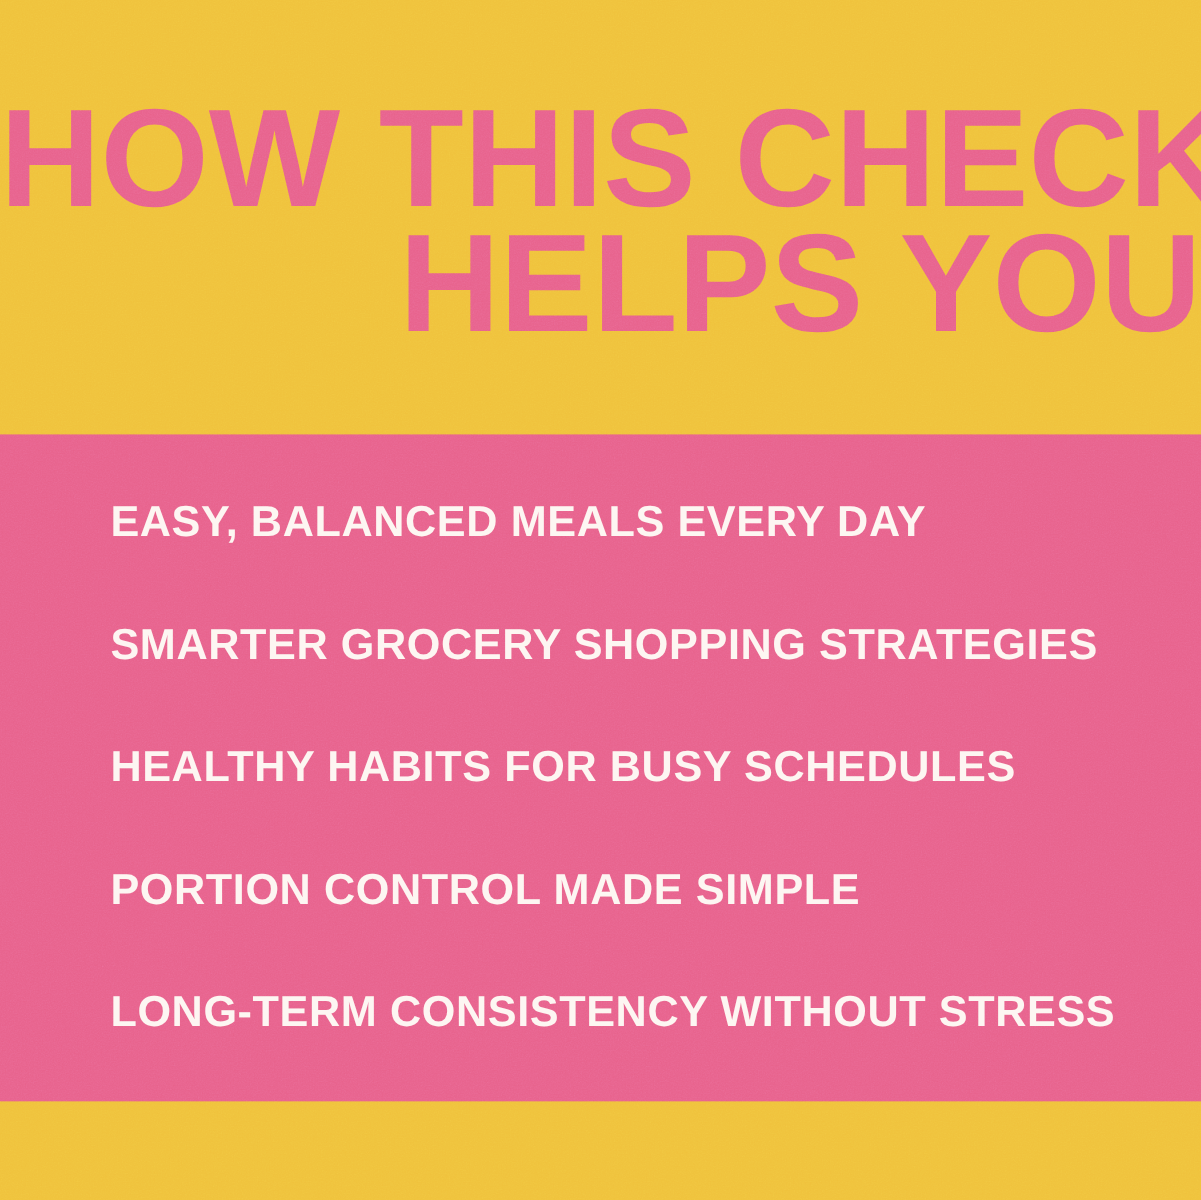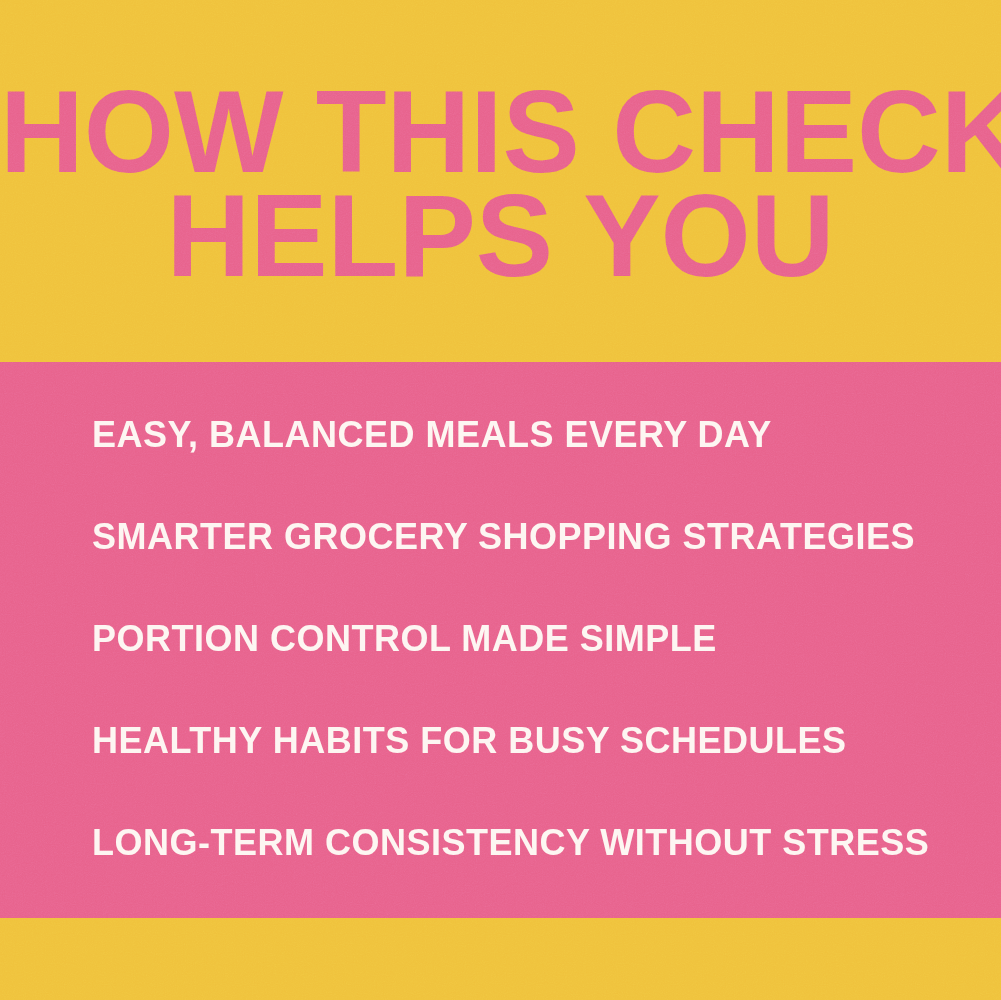--- a/index.html
+++ b/index.html
@@ -56,20 +56,21 @@
     transform: scaleX(1.0);
     white-space: nowrap;
   }
   .title-line-1 {
     font-size: 116px;
     letter-spacing: 0px;
   }
   .title-line-2 {
     font-size: 116px;
     letter-spacing: 0px;
+    text-align: right;
   }
 
   
   .list {
     position: absolute;
     left: 92px;
     top: 412px;
     width: 860px;
   }
   .list-item {
@@ -95,22 +96,22 @@
   <div class="band band-bottom"></div>
 
   <div class="title-block">
     <span class="title-line title-line-1">HOW THIS CHECKLIST</span>
     <span class="title-line title-line-2">HELPS YOU</span>
   </div>
 
   <div class="list">
     <span class="list-item">EASY, BALANCED MEALS EVERY DAY</span>
     <span class="list-item">SMARTER GROCERY SHOPPING STRATEGIES</span>
+    <span class="list-item">HEALTHY HABITS FOR BUSY SCHEDULES</span>
     <span class="list-item">PORTION CONTROL MADE SIMPLE</span>
-    <span class="list-item">HEALTHY HABITS FOR BUSY SCHEDULES</span>
     <span class="list-item">LONG-TERM CONSISTENCY WITHOUT STRESS</span>
   </div>
 
   <svg class="grain" width="1001" height="1000" xmlns="http://www.w3.org/2000/svg">
     <filter id="grainFilter">
       <feTurbulence type="fractalNoise" baseFrequency="0.9" numOctaves="3" stitchTiles="stitch"></feTurbulence>
       <feColorMatrix type="saturate" values="0"></feColorMatrix>
     </filter>
     <rect width="100%" height="100%" filter="url(#grainFilter)" opacity="0.35"></rect>
   </svg>

